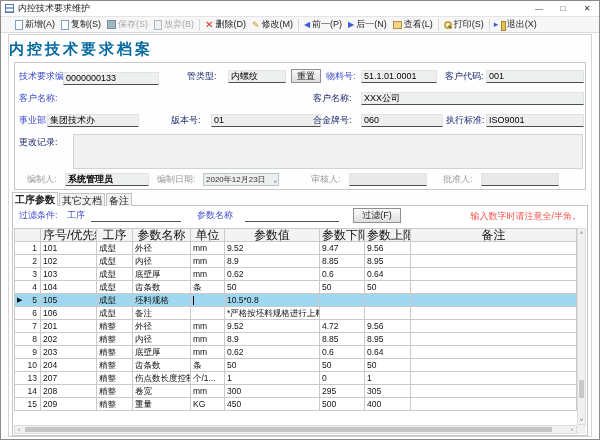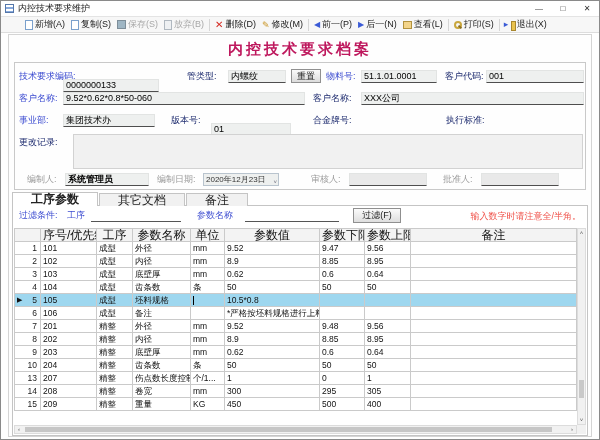--- a/index.html
+++ b/index.html
@@ -8,57 +8,57 @@
   .window{position:absolute;left:0;top:0;width:600px;height:440px;background:#fff;border:1px solid #8a8a8a}
 
   
   .titlebar{position:absolute;top:0;left:0;right:0;height:15px;background:#fff;display:flex;align-items:center;padding-left:4px}
   .app-icon{width:9px;height:9px;border:1px solid #5577aa;background:linear-gradient(#fff 0 2px,#88aadd 2px 4px,#fff 4px 6px,#88aadd 6px 8px,#fff 8px);margin-right:4px}
   .title-text{font-size:9px;color:#222}
   .win-controls{margin-left:auto;display:flex}
   .win-btn{width:24px;height:15px;font-size:8px;display:flex;align-items:center;justify-content:center;color:#333}
 
   
-  .toolbar{position:absolute;top:15px;left:0;right:0;height:17px;background:#f7f7f7;border-top:1px solid #e4e4e4;border-bottom:1px solid #ddd;display:flex;align-items:center;padding:0 21px}
+  .toolbar{position:absolute;top:15px;left:0;right:0;height:17px;background:#f7f7f7;border-top:1px solid #e4e4e4;border-bottom:1px solid #ddd;display:flex;align-items:center;padding:0 11px}
   .tbtn{display:flex;align-items:center;font-size:9px;color:#222;padding:1px 3px;white-space:nowrap;cursor:default}
   .tbtn.disabled{color:#a8a8a8}
   .tsep{width:1px;height:12px;background:#d6d6d6;margin:0 2px}
   .ic{display:inline-block;margin-right:2px;position:relative}
   .ic-doc{width:8px;height:10px;background:#fff;border:1px solid #7aa0cc}
   .ic-doc.gray{border-color:#b0b8c0;background:#eef0f2}
   .ic-save{width:9px;height:9px;background:#9fb6c4;border:1px solid #7e8e99}
   .ic-x{color:#d42a22;font-size:10px;font-weight:bold;line-height:10px}
   .ic-pen{color:#c8921e;font-size:9px;line-height:10px}
   .ic-arrow{color:#3b5bd6;font-size:8px;line-height:10px}
   .ic-view{width:9px;height:8px;background:#f3d489;border:1px solid #b2923e}
   .ic-mag{width:8px;height:8px;border:2px solid #c9a73e;border-radius:50%}
   .ic-mag::after{content:"";position:absolute;width:4px;height:2px;background:#8a6d20;transform:rotate(45deg);right:-2px;bottom:-1px}
   .ic-exit{width:10px;height:10px}
   .ic-exit::before{content:"";position:absolute;left:6px;top:1px;width:3px;height:8px;background:#e9c24d;border:1px solid #a8862e}
   .ic-exit::after{content:"▸";position:absolute;left:-1px;top:-1px;color:#3b5bd6;font-size:9px}
 
   
   .content{position:absolute;left:7px;top:33px;width:584px;height:403px;border:1px solid #d5d5d5;background:#fefefe}
-  .page-title{position:absolute;top:5px;left:0;right:0;text-align:center;font-family:"Liberation Serif","DejaVu Serif",serif;font-size:15px;font-weight:bold;letter-spacing:3px;color:#be185d}
+  .page-title{position:absolute;top:5px;left:0;right:0;text-align:left;font-family:"Liberation Serif","DejaVu Serif",serif;font-size:15px;font-weight:bold;letter-spacing:3px;color:#0369a1}
 
   
   .form-box{position:absolute;left:5px;top:27px;width:572px;height:128px;border:1px solid #c9c9c9}
   .lbl{position:absolute;font-size:9px;line-height:13px;white-space:nowrap}
   .blue{color:#3b4bd0}.navy{color:#1c2a6e}.graylbl{color:#9b9b9b}
   .fld{position:absolute;height:13px;background:#eef0ef;border:1px solid #e2e4e3;border-bottom:1px solid #4e4e4e;font-size:9px;line-height:11px;padding:0 2px;white-space:nowrap;overflow:hidden;color:#000}
   .fld.gray{background:#e9e9e9}
   .fld.bold{font-weight:bold}
   .mini-btn{position:absolute;height:14px;background:linear-gradient(#fafafa,#dcdcdc);border:1px solid #909090;font-size:9px;line-height:12px;text-align:center;color:#222}
   .txtarea{position:absolute;left:58px;top:71px;width:510px;height:35px;background:#f1f1f1;border:1px solid #d2d2d2}
   .combo{position:absolute;height:13px;background:#eef0ef;border:1px solid #b9c4ce;font-size:8px;line-height:11px;padding:0 2px 0 2px;white-space:nowrap;color:#333}
   .combo .arr{position:absolute;right:1px;top:3px;font-size:6px;color:#667}
 
   
   .tabs{position:absolute;left:3px;top:157px;display:flex;align-items:flex-end;z-index:2}
-  .tab{font-size:12px;padding:1px 18px;border:1px solid #c4c4c4;border-bottom:none;background:#f1f1f1;margin-right:1px;height:13px;line-height:11px;color:#222}
+  .tab{font-size:10px;padding:1px 2px;border:1px solid #c4c4c4;border-bottom:none;background:#f1f1f1;margin-right:1px;height:13px;line-height:11px;color:#222}
   .tab.active{background:#fff;height:14px;font-weight:bold}
 
   
   .panel{position:absolute;left:3px;top:170px;width:576px;height:231px;border:1px solid #c4c4c4;background:#fff}
   .uline{position:absolute;height:13px;border-bottom:1px solid #555}
   .filter-btn{position:absolute;width:48px;height:15px;background:linear-gradient(#fbfbfb,#dedede);border:1px solid #8f8f8f;font-size:9px;line-height:13px;text-align:center;color:#222}
   .hint{position:absolute;right:6px;top:4px;font-size:9px;color:#f0544c}
 
   
   .gridwrap{position:absolute;left:1px;right:1px;top:22px;bottom:1px}
@@ -148,40 +148,41 @@
         <span>退出(X)</span>
       </span>
   </div>
 
   <div class="content">
     <div class="page-title">内控技术要求档案</div>
 
     <div class="form-box">
 
       <span class="lbl blue" style="left:4px;top:7px">技术要求编码:</span>
-      <div class="fld" style="left:48px;top:16px;width:96px">0000000133</div>
+      <div class="fld" style="left:48px;top:9px;width:96px">0000000133</div>
       <span class="lbl navy" style="left:172px;top:7px">管类型:</span>
       <div class="fld" style="left:213px;top:7px;width:58px">内螺纹</div>
       <div class="mini-btn" style="left:276px;top:6px;width:30px">重置</div>
       <span class="lbl blue" style="left:311px;top:7px">物料号:</span>
       <div class="fld" style="left:346px;top:7px;width:76px">51.1.01.0001</div>
       <span class="lbl navy" style="left:430px;top:7px">客户代码:</span>
       <div class="fld" style="left:471px;top:7px;width:98px">001</div>
 
       <span class="lbl blue" style="left:4px;top:29px">客户名称:</span>
-      <div class="fld" style="left:48px;top:29px;width:242px">9.52*0.62*0.8*50-060</div>
       <span class="lbl navy" style="left:298px;top:29px">客户名称:</span>
       <div class="fld" style="left:346px;top:29px;width:223px">XXX公司</div>
 
       <span class="lbl blue" style="left:4px;top:51px">事业部:</span>
-      <div class="fld" style="left:48px;top:51px;width:92px">集团技术办</div>
+      <div class="fld" style="left:32px;top:51px;width:92px">集团技术办</div>
       <span class="lbl navy" style="left:156px;top:51px">版本号:</span>
-      <div class="fld" style="left:196px;top:60px;width:80px">01</div>
+      <div class="fld" style="left:196px;top:51px;width:110px">01</div>
       <span class="lbl navy" style="left:298px;top:51px">合金牌号:</span>
+      <div class="fld" style="left:346px;top:51px;width:82px">060</div>
       <span class="lbl navy" style="left:431px;top:51px">执行标准:</span>
+      <div class="fld" style="left:471px;top:51px;width:98px">ISO9001</div>
 
       <span class="lbl navy" style="left:4px;top:73px">更改记录:</span>
       <div class="txtarea"></div>
 
       <span class="lbl graylbl" style="left:12px;top:110px">编制人:</span>
       <div class="fld bold" style="left:50px;top:110px;width:84px">系统管理员</div>
       <span class="lbl graylbl" style="left:142px;top:110px">编制日期:</span>
       <div class="combo" style="left:188px;top:110px;width:76px"><span>2020年12月23日</span><span class="arr">˅</span></div>
       <span class="lbl graylbl" style="left:296px;top:110px">审核人:</span>
       <div class="fld gray" style="left:334px;top:110px;width:78px"></div>
@@ -298,21 +299,21 @@
                   <td></td>
                   <td></td>
                 </tr>
                 <tr>
                   <td class="col-ind">7</td>
                   <td>201</td>
                   <td>精整</td>
                   <td>外径</td>
                   <td>mm</td>
                   <td>9.52</td>
-                  <td>9.48</td>
+                  <td>4.72</td>
                   <td>9.56</td>
                   <td></td>
                 </tr>
                 <tr>
                   <td class="col-ind">8</td>
                   <td>202</td>
                   <td>精整</td>
                   <td>内径</td>
                   <td>mm</td>
                   <td>8.9</td>

